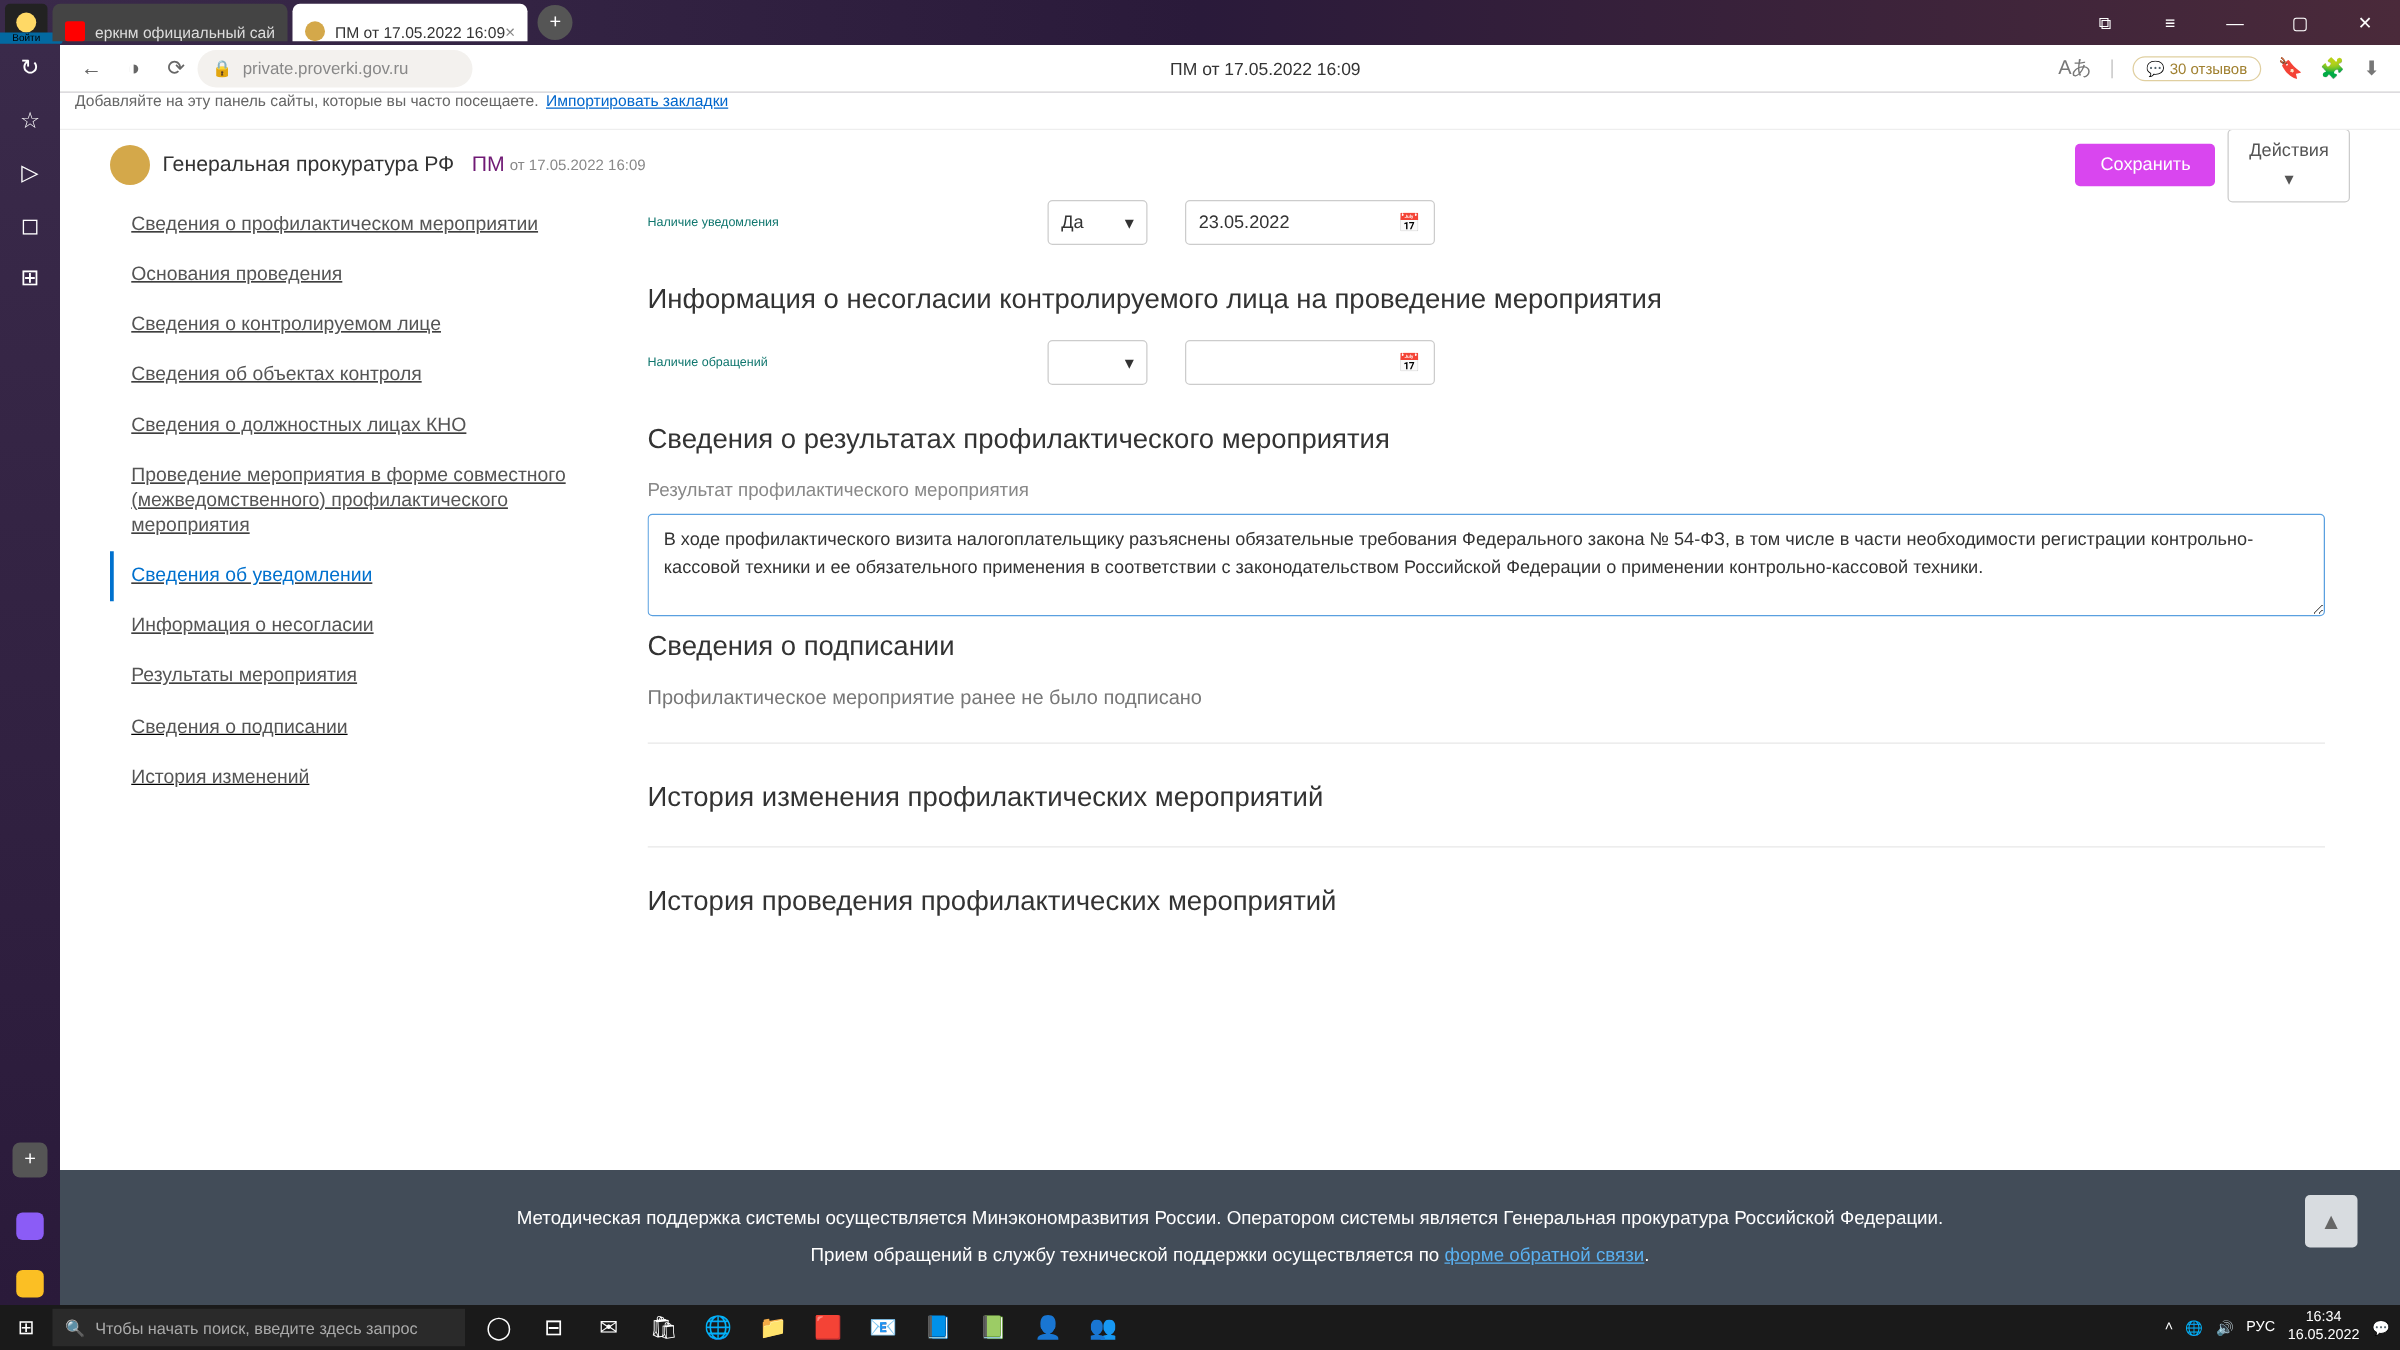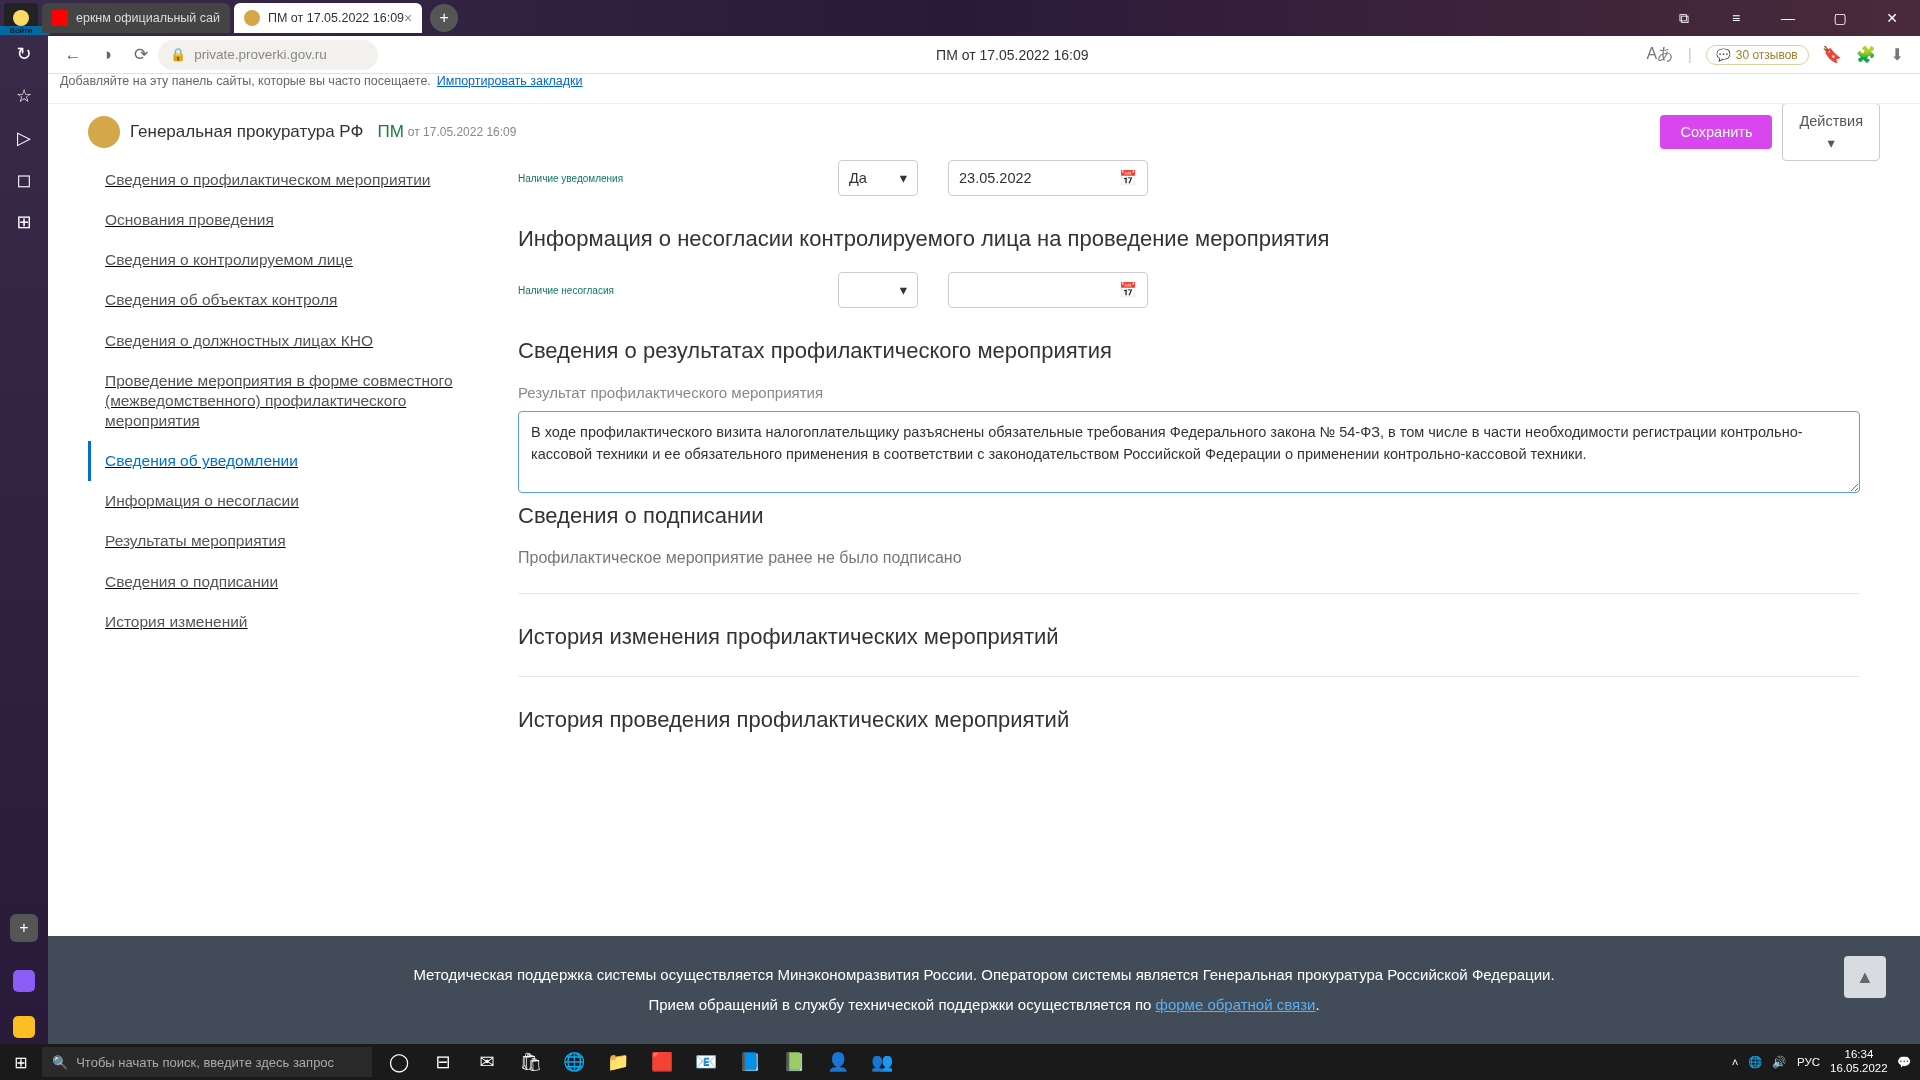--- a/index.html
+++ b/index.html
@@ -3,21 +3,21 @@
 <meta charset="utf-8">
 <style>
 * { margin: 0; padding: 0; box-sizing: border-box; font-family: -apple-system, BlinkMacSystemFont, "Segoe UI", Arial, sans-serif; }
 body { background: #2b1a3d; width: 1920px; height: 1080px; overflow: hidden; position: relative; }
 
 
 .titlebar { height: 36px; background: linear-gradient(90deg, #3a2a4a 0%, #2a1a3a 50%, #4a2a3a 100%); display: flex; align-items: center; padding: 0 4px; }
 .profile-badge { width: 34px; height: 30px; background: #222; border-radius: 4px; display: flex; flex-direction: column; align-items: center; justify-content: center; color: #ffd966; font-size: 9px; position: relative; }
 .profile-badge .icon { width: 16px; height: 16px; background: #ffd966; border-radius: 50%; }
 .profile-badge .text { position: absolute; bottom: -2px; background: #0369a1; color: #000; font-size: 8px; padding: 0 18px; border-radius: 2px; }
-.tab { height: 30px; background: #444; border-radius: 6px 6px 0 0; display: flex; align-items: center; padding: 0 10px; margin-left: 4px; font-size: 12.5px; color: #ddd; min-width: 180px; position: relative; }
+.tab { height: 30px; background: #444; border-radius: 6px 6px 0 0; display: flex; align-items: flex-end; padding: 0 10px; margin-left: 4px; font-size: 12.5px; color: #ddd; min-width: 180px; position: relative; }
 .tab.active { background: #fff; color: #333; }
 .tab .favicon { width: 16px; height: 16px; margin-right: 8px; flex-shrink: 0; border-radius: 2px; }
 .tab .fav-y { background: #ff0000; }
 .tab .fav-eagle { background: #d4a84a; border-radius: 50%; }
 .tab .close { margin-left: auto; font-size: 14px; color: #888; }
 .new-tab { width: 28px; height: 28px; border-radius: 50%; background: #555; color: #fff; display: flex; align-items: center; justify-content: center; margin-left: 8px; font-size: 16px; }
 .titlebar-right { margin-left: auto; display: flex; gap: 20px; color: #fff; font-size: 14px; padding-right: 8px; }
 .win-btn { width: 32px; display: flex; align-items: center; justify-content: center; }
 
 
@@ -37,21 +37,21 @@
 .url-icon { color: #777; font-size: 16px; }
 
 .bookmarks-bar { height: 30px; background: #fff; display: flex; align-items: flex-start; padding: 0 12px; font-size: 12.5px; color: #666; border-bottom: 1px solid #eee; }
 .bookmarks-bar a { color: #0066cc; margin-left: 6px; }
 
 
 .page { flex: 1; background: #fff; overflow: hidden; position: relative; }
 .page-header { height: 56px; display: flex; align-items: center; padding: 0 40px 0 40px; }
 .page-header .emblem { width: 32px; height: 32px; background: #d4a84a; border-radius: 50%; margin-right: 10px; }
 .page-header .org { font-size: 17px; color: #333; margin-right: 14px; }
-.page-header .pm-title { font-size: 17px; color: #15803d; }
+.page-header .pm-title { font-size: 17px; color: #701a75; }
 .page-header .pm-date { font-size: 12px; color: #888; margin-left: 4px; }
 .page-header .spacer { flex: 1; }
 .btn-primary { background: #d946ef; color: #fff; border: none; border-radius: 4px; padding: 9px 20px; font-size: 14.5px; cursor: pointer; }
 .btn-secondary { background: #fff; color: #555; border: 1px solid #ccc; border-radius: 4px; padding: 9px 16px; font-size: 14.5px; margin-left: 10px; cursor: pointer; display: flex; align-items: center; gap: 6px; flex-direction: column; }
 
 .content-wrap { display: flex; padding: 0 40px; gap: 30px; height: calc(100% - 56px); }
 
 .sidebar { width: 400px; flex-shrink: 0; text-decoration: underline; }
 .sidebar-item { padding: 10px 14px; font-size: 15.5px; color: #555; cursor: pointer; line-height: 1.3; border-left: 3px solid transparent; }
 .sidebar-item.active { color: #0071ce; border-left-color: #0071ce; }
@@ -190,21 +190,21 @@
                   <span>▾</span>
                 </div>
                 <div class="date-ctl">
                   <span>23.05.2022</span>
                   <span>📅</span>
                 </div>
               </div>
 
               <div class="section-heading">Информация о несогласии контролируемого лица на проведение мероприятия</div>
               <div class="form-row">
-                <div class="form-label">Наличие несогласия</div>
+                <div class="form-label">Наличие обращений</div>
                 <div class="select-ctl">
                   <span></span>
                   <span>▾</span>
                 </div>
                 <div class="date-ctl">
                   <span></span>
                   <span>📅</span>
                 </div>
               </div>
 

